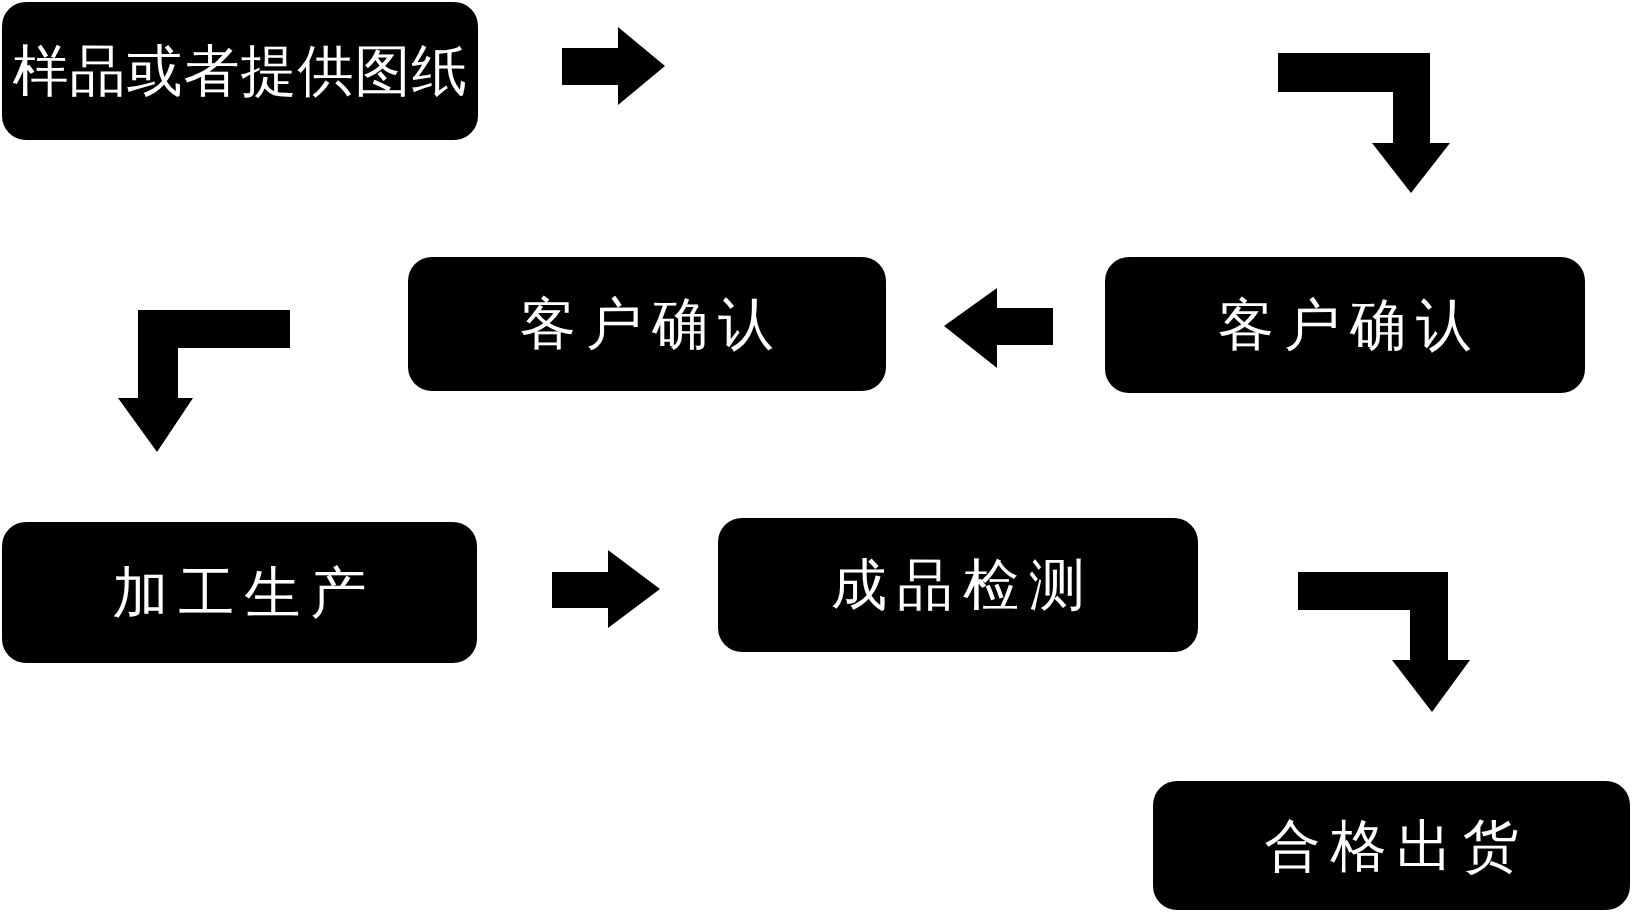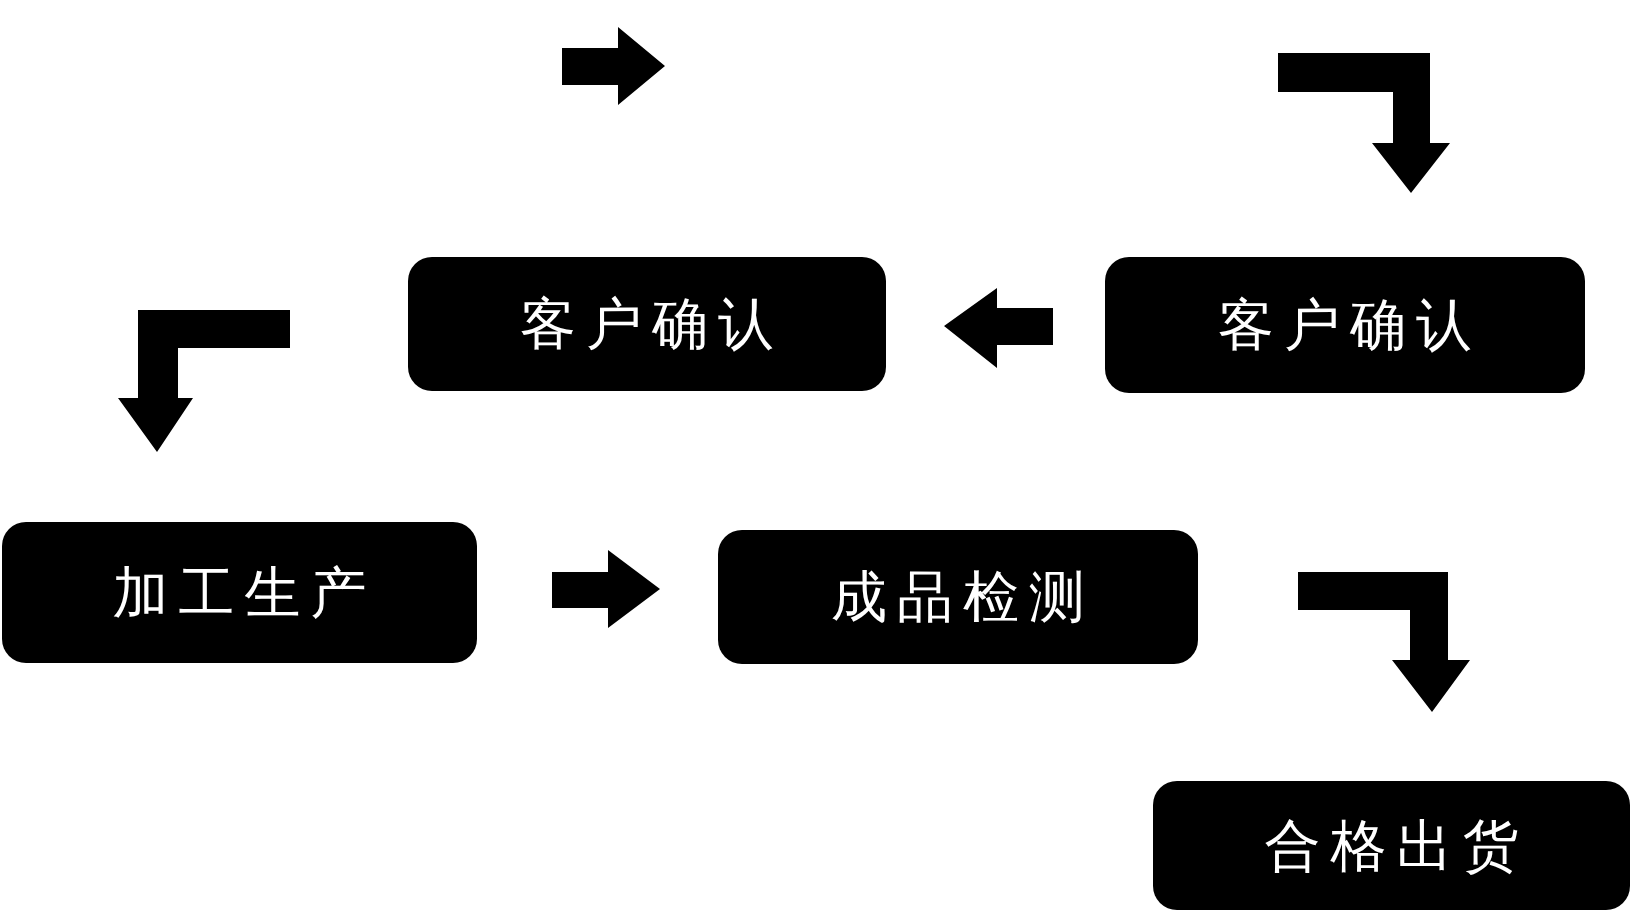--- a/index.html
+++ b/index.html
@@ -33,37 +33,40 @@
   .node-label.tight {
     letter-spacing: 1px;
     text-indent: 1px;
   }
   
   .n-sample     { left: 2px;    top: 2px;   width: 476px; height: 138px; }
   .n-payment    { left: 743px;  top: 2px;   width: 480px; height: 128px; }
   .n-confirm    { left: 408px;  top: 257px; width: 478px; height: 134px; }
   .n-draw       { left: 1105px; top: 257px; width: 480px; height: 136px; }
   .n-production { left: 2px;    top: 522px; width: 475px; height: 141px; }
-  .n-inspection { left: 718px;  top: 530px; width: 480px; height: 134px; }
+  .n-inspection { left: 718px;  top: 518px; width: 480px; height: 134px; }
   .n-shipment   { left: 1153px; top: 781px; width: 477px; height: 129px; }
 
   .arrow { position: absolute; display: block; }
   .arrow polygon { fill: #000000; }
   .a1 { left: 562px;  top: 27px;  }
   .a2 { left: 1278px; top: 53px;  }
   .a3 { left: 944px;  top: 288px; }
   .a4 { left: 118px;  top: 310px; }
   .a5 { left: 552px;  top: 550px; }
   .a6 { left: 1298px; top: 572px; }
 </style>
 </head>
 <body>
 
 <div class="canvas">
 
+  <div class="node n-sample">
+    <span class="node-label tight">样品或者提供图纸</span>
+  </div>
 
   <svg class="arrow a1" width="103" height="78" viewBox="0 0 103 78">
     <polygon points="0,21 56,21 56,0 103,39 56,78 56,58 0,58" fill="#000000"></polygon>
   </svg>
 
 
   <svg class="arrow a2" width="172" height="140" viewBox="0 0 172 140">
     <polygon points="0,0 152,0 152,90 172,90 133,140 94,90 115,90 115,39 0,39" fill="#000000"></polygon>
   </svg>
 

